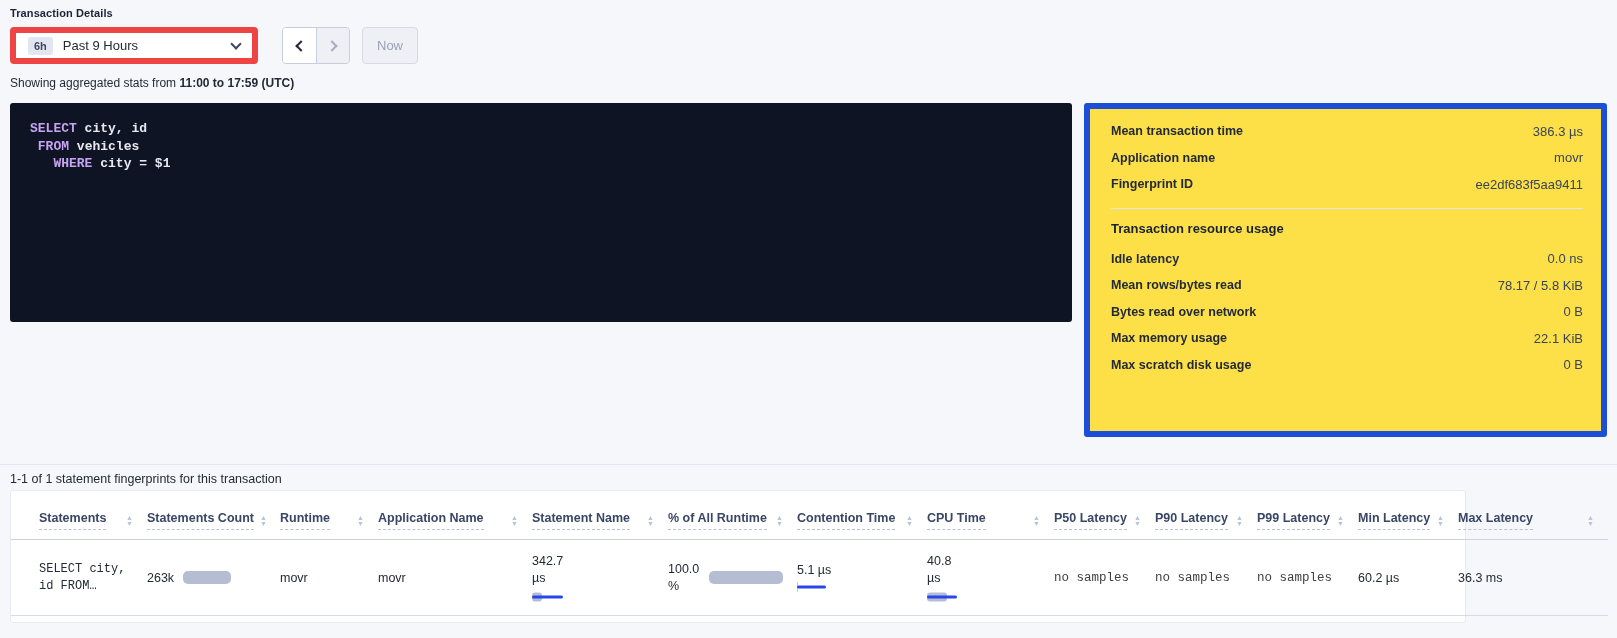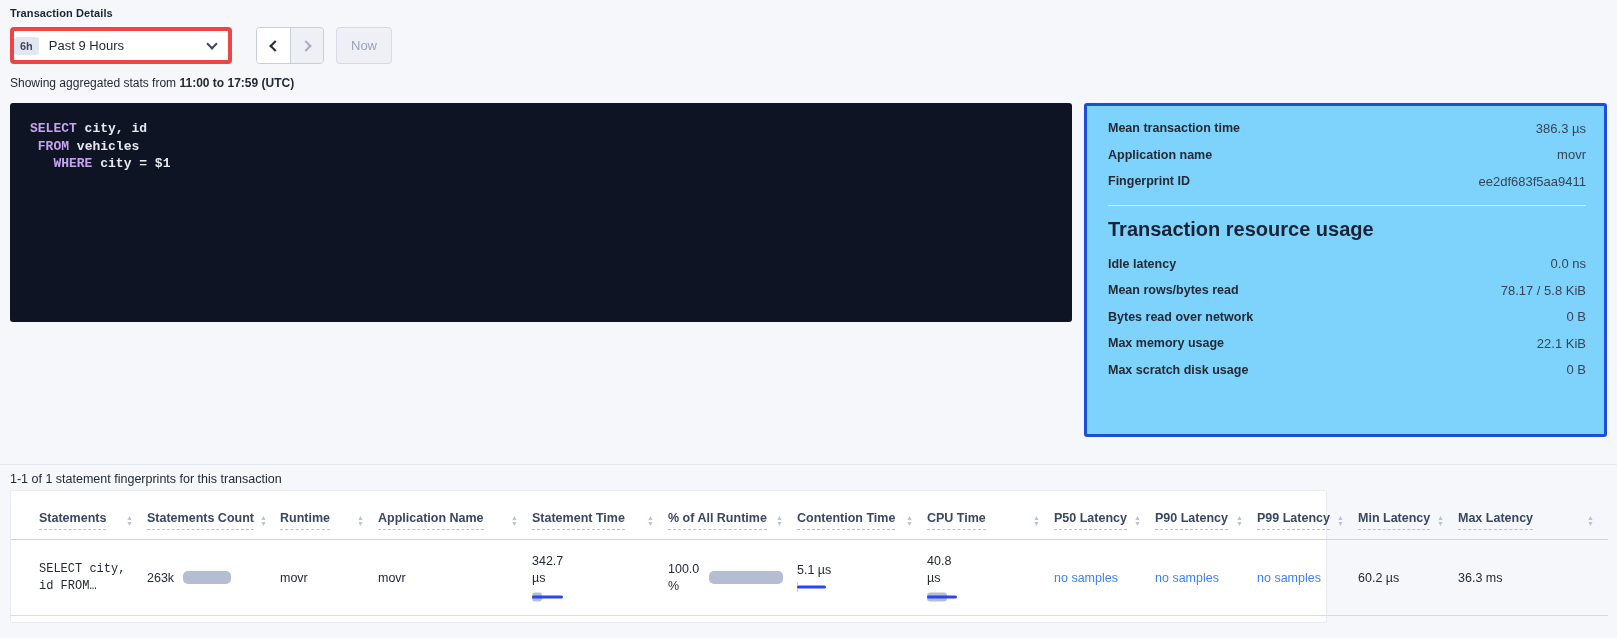--- a/index.html
+++ b/index.html
@@ -10,23 +10,23 @@
     color:#242a35;
     overflow:hidden;
   }
   .page { width:1617px; height:638px; padding:7px 10px 0 10px; position:relative; }
 
   
   h1.page-title { font-size:11px; font-weight:700; color:#1b2234; letter-spacing:.1px; }
 
   .controls { display:flex; align-items:center; margin-top:8px; height:37px; }
   .dropdown {
-    width:222px; height:37px; background:#fff;
-    border:4px solid #ef4444; border-radius:4px;
-    display:flex; align-items:center; padding:0 12px 0 0; cursor:pointer;
+    width:248px; height:37px; background:#fff;
+    border:6px solid #ef4444; border-radius:4px;
+    display:flex; align-items:center; padding:0 12px 0 12px; cursor:pointer;
   }
   .badge {
     background:#e2e6f0; color:#3e4a63; font-size:11px; font-weight:700;
     border-radius:3px; padding:3px 6px; margin-right:10px;
   }
   .dd-label { font-size:13px; color:#242a35; flex:1; }
   .chev { display:inline-block; width:8px; height:8px; border-left:2px solid currentColor; border-bottom:2px solid currentColor; }
   .chev.down { transform:rotate(-45deg); margin-top:-4px; color:#3e4a63; }
   .chev.left { transform:rotate(45deg); margin-left:3px; }
   .chev.right { transform:rotate(225deg); margin-right:3px; }
@@ -52,37 +52,37 @@
     padding:17px 20px; flex-shrink:0;
   }
   .sql-box pre {
     font-family:"Liberation Mono","DejaVu Sans Mono",monospace;
     font-size:13px; line-height:17.5px; font-weight:600;
     color:#e8e9f0; white-space:pre;
   }
   .kw { color:#c7a4f2; }
 
   .summary-card {
-    margin-left:12px; flex:1; background:#7dd3fc;
-    border:3px solid #1d4ed8; border-radius:3px;
+    margin-left:12px; flex:1; background:#fde047;
+    border:6px solid #1d4ed8; border-radius:3px;
     padding:9px 18px 16px 21px; min-height:334px;
   }
   .sum-row { display:flex; justify-content:space-between; align-items:center; height:26.5px; }
   .sum-label { font-size:12.5px; font-weight:700; color:#242a35; }
   .sum-value { font-size:13px; color:#394455; }
   .sum-divider { border-top:1px solid #e2e6ec; margin:10px 0 12px 0; }
-  .sum-section-title { font-size:20px; font-weight:700; color:#1b2234; margin:2px 0 10px 0; }
+  .sum-section-title { font-size:13px; font-weight:700; color:#1b2234; margin:2px 0 10px 0; }
 
   
   .full-divider { position:absolute; left:0; right:0; top:464px; border-top:1px solid #e3e7ee; }
   .fingerprints-note { margin-top:35px; font-size:12.5px; color:#242a35; }
 
   .table-card {
     margin-top:4px; background:#fff; border:1px solid #e7eaf0; border-radius:3px;
-    width:1317px; padding-bottom:6px;
+    width:1456px; padding-bottom:6px;
   }
   table { border-collapse:collapse; table-layout:fixed; width:100%; }
   th { text-align:left; vertical-align:bottom; padding:20px 14px 9px 0; border-bottom:1px solid #cdd2dd; }
   th .th-inner { display:flex; align-items:center; justify-content:space-between; }
   .th-label {
     font-size:12.5px; font-weight:700; color:#394765;
     border-bottom:1px dashed #b7c0d6; padding-bottom:4px; white-space:nowrap;
   }
   .sort-icon { display:inline-flex; flex-direction:column; color:#b9c2d8; font-size:7px; line-height:6px; margin-left:6px; cursor:pointer; }
   td { padding:13px 14px 13px 0; border-bottom:1px solid #d7dbe4; vertical-align:middle; font-size:12.5px; color:#242a35; }
@@ -95,21 +95,21 @@
   .bar.exec { width:48px; margin-left:9px; }
   .bar.runtime { width:76px; margin-left:10px; }
 
   .val-stack span { display:block; line-height:17px; }
 
   .micro-chart { position:relative; height:11px; margin-top:4px; }
   .micro-chart .pill { position:absolute; left:0; top:50%; transform:translateY(-50%); height:9px; background:#b5bdd3; border-radius:3px; z-index:1; }
   .micro-chart .mline { position:absolute; left:0; top:50%; transform:translateY(-50%); height:3px; background:#2946ee; border-radius:2px; z-index:2; }
   .micro-chart .tick { position:absolute; left:0; top:50%; transform:translateY(-50%); height:10px; width:1px; background:#c3cada; z-index:1; }
 
-  .muted-cell { color:#3b82f6; }
+  .muted-cell { color:#404040;font-family:Liberation Mono, monospace; }
 </style>
 </head>
 <body>
 
 <div class="page">
 
   <h1 class="page-title">Transaction Details</h1>
 
   <div class="controls">
     <div class="dropdown">
@@ -232,21 +232,21 @@
               <span class="th-inner">
                 <span class="th-label">Application Name</span>
                 <span class="sort-icon">
                   <span>▲</span>
                   <span>▼</span>
                 </span>
               </span>
             </th>
           <th>
               <span class="th-inner">
-                <span class="th-label">Statement Time</span>
+                <span class="th-label">Statement Name</span>
                 <span class="sort-icon">
                   <span>▲</span>
                   <span>▼</span>
                 </span>
               </span>
             </th>
           <th>
               <span class="th-inner">
                 <span class="th-label">% of All Runtime</span>
                 <span class="sort-icon">

